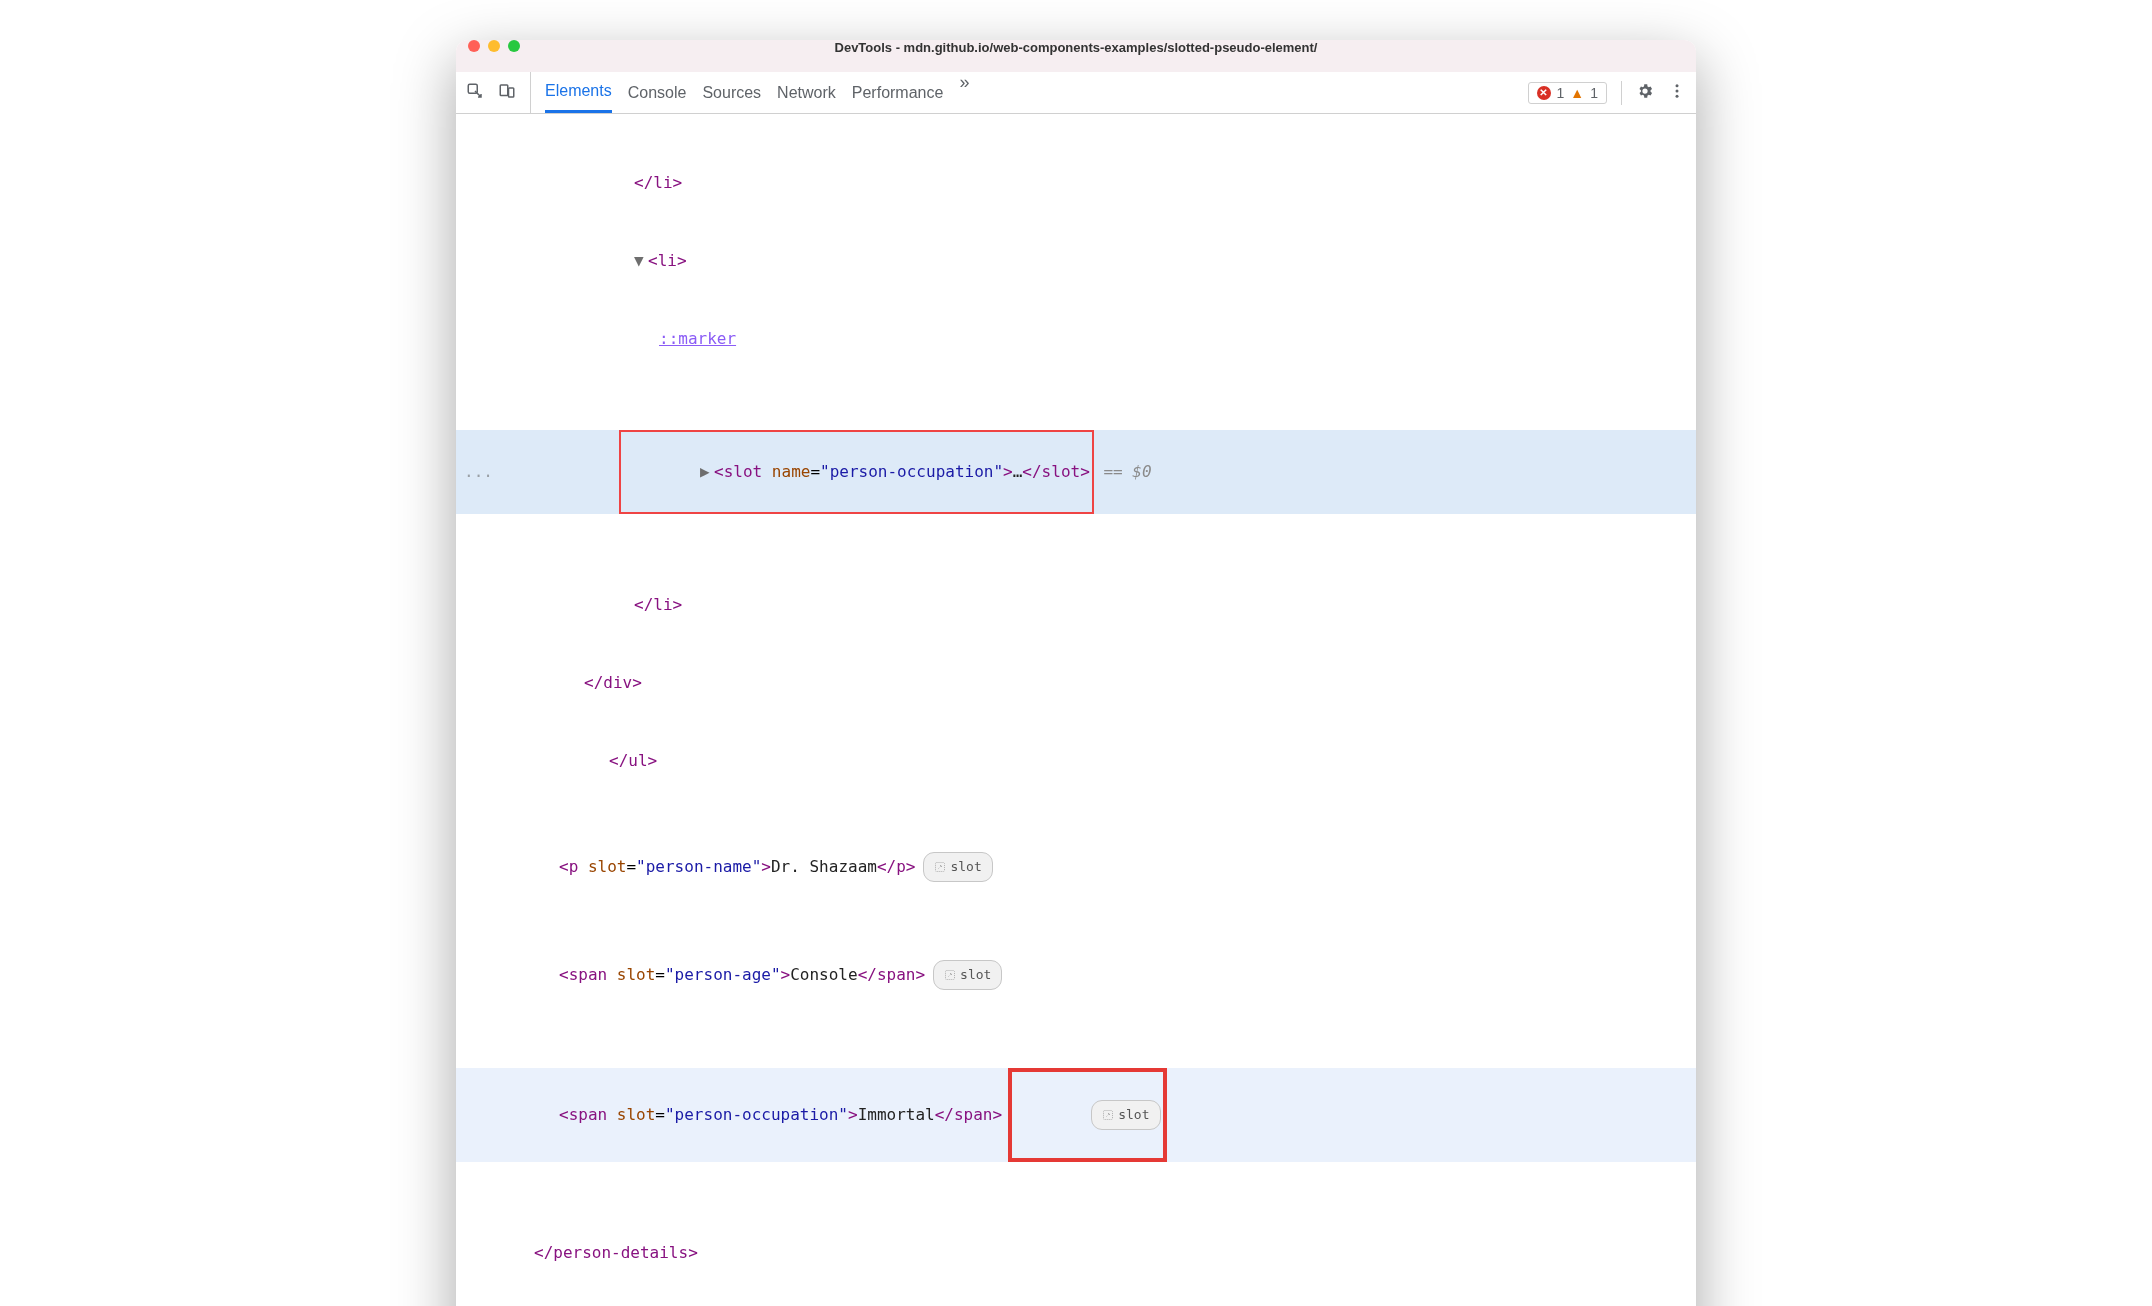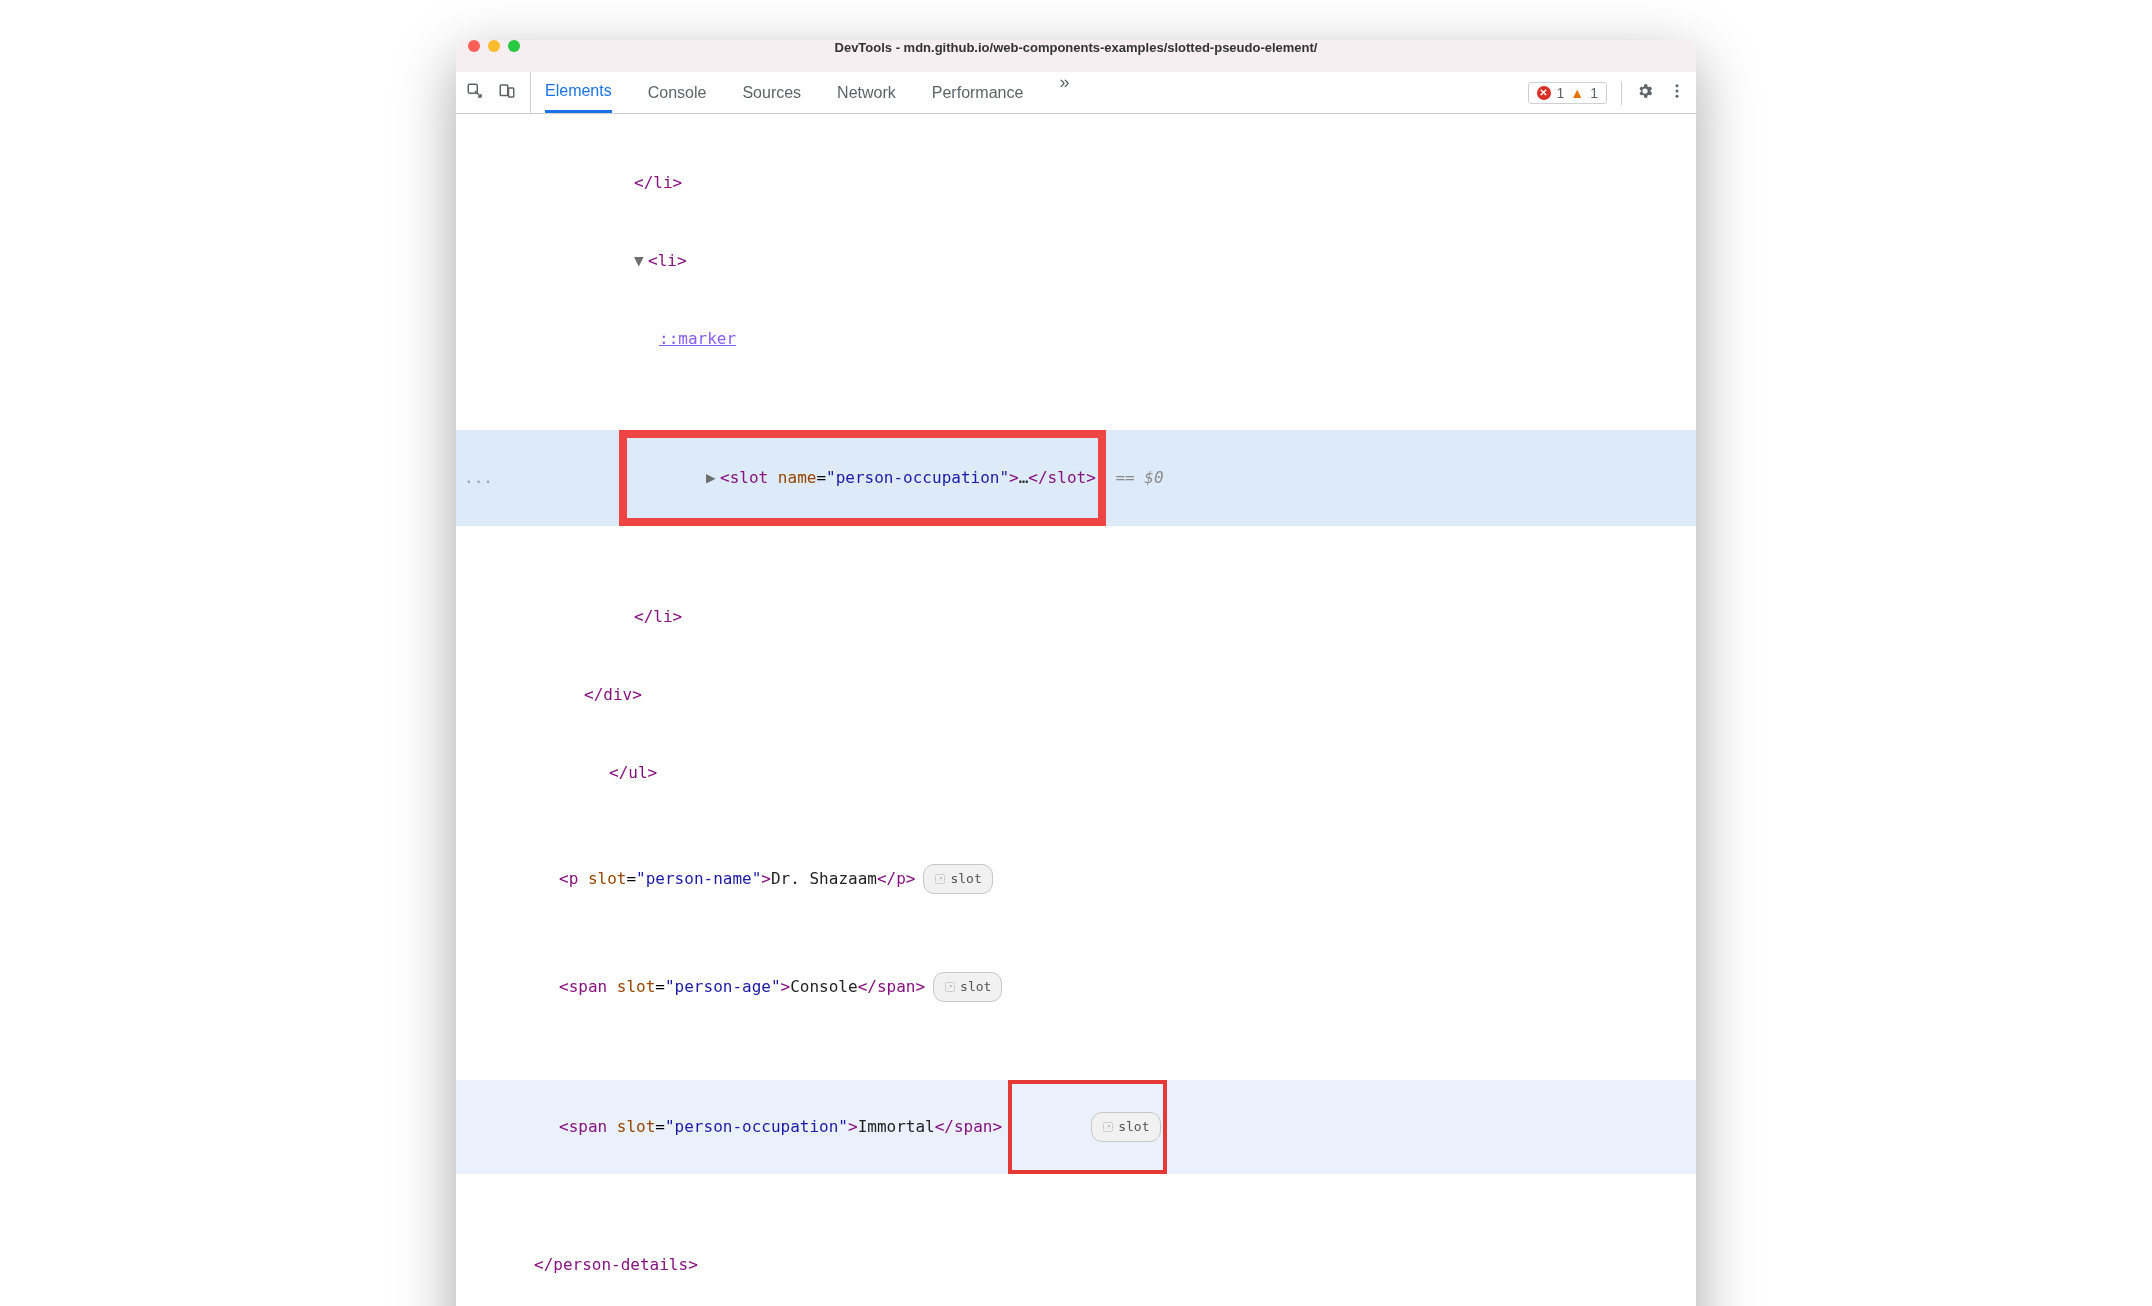--- a/index.html
+++ b/index.html
@@ -36,21 +36,21 @@
   .titlebar-title {
     flex:1; text-align:center; font-size:13px; font-weight:600; color:#333;
   }
   
   .toolbar {
     display:flex; align-items:center;
     height:42px; border-bottom:1px solid #d0d0d0;
     padding:0 10px; font-size:16px; color:#5f6368;
   }
   .tb-icons { display:flex; align-items:center; gap:14px; padding-right:14px; border-right:1px solid #d0d0d0; margin-right:14px; height:100%;}
-  .tabs { display:flex; gap:36px; height:100%; align-items:stretch; }
+  .tabs { display:flex; gap:16px; height:100%; align-items:stretch; }
   .tab { display:flex; align-items:center; color:#5f6368; cursor:pointer; }
   .tab.active { color:#1a73e8; border-bottom:3px solid #1a73e8; font-weight:500;}
   .tb-right { margin-left:auto; display:flex; align-items:center; gap:14px; height:100%;}
   .status-box { border:1px solid #d0d0d0; border-radius:3px; padding:2px 8px; display:flex; align-items:center; gap:6px; font-size:14px;}
   .err-ico{width:14px;height:14px;border-radius:50%;background:#d93025;color:#fff;display:flex;align-items:center;justify-content:center;font-size:10px;font-weight:bold;}
   .warn-ico{color:#e37400;font-weight:bold;}
   .divider-v{width:1px;height:24px;background:#d0d0d0;}
   .gear,.kebab{color:#5f6368;}
   .chev{color:#5f6368;font-size:18px;}
   
@@ -67,21 +67,21 @@
   .row.faint-sel { background:#eaf1fc;}
   .gutter { width:20px; text-align:center; color:#9aa0a6;}
   .indent { display:inline-block; }
   .disc{color:#6e6e6e; display:inline-block; width:14px;}
   .tag{color:#881280;}
   .attr{color:#994500;}
   .val{color:#1a1aa6;}
   .pseudo{color:#8b5cf6; text-decoration:underline;}
   .txt{color:#222;}
   .eqs{color:#8a8a8a; font-style:italic;}
-  .red-box{border:8px solid #ef4444; padding:1px 2px; display:inline-block;}
+  .red-box{border:2px solid #ef4444; padding:1px 2px; display:inline-block;}
   .slot-badge {
     display:inline-flex; align-items:center; gap:4px;
     font-family: Menlo, monospace; font-size:13px;
     background:#f1f1f1; border:1px solid #c7c7c7; border-radius:11px;
     padding:1px 10px; margin-left:8px; color:#555;
   }
   .slot-badge svg{opacity:0.55;}
   .red-badge-wrap{border:4px solid #e53935; padding:2px; display:inline-block; margin-left:6px;}
   .red-badge-wrap .slot-badge{margin-left:0;}
   svg.ico{width:18px;height:18px;}

